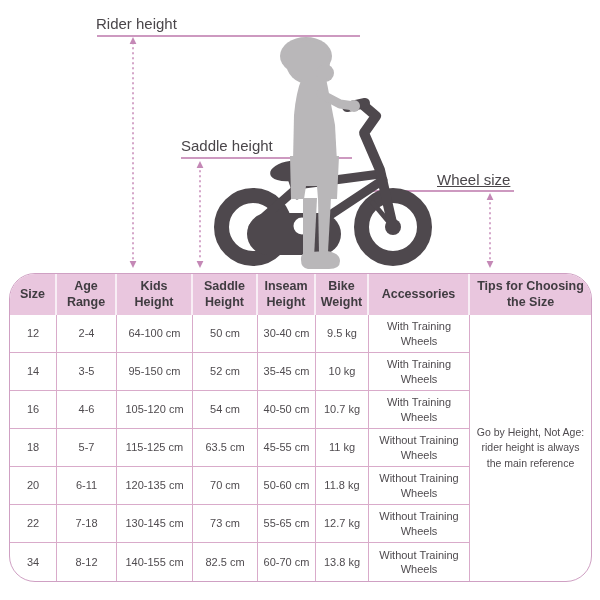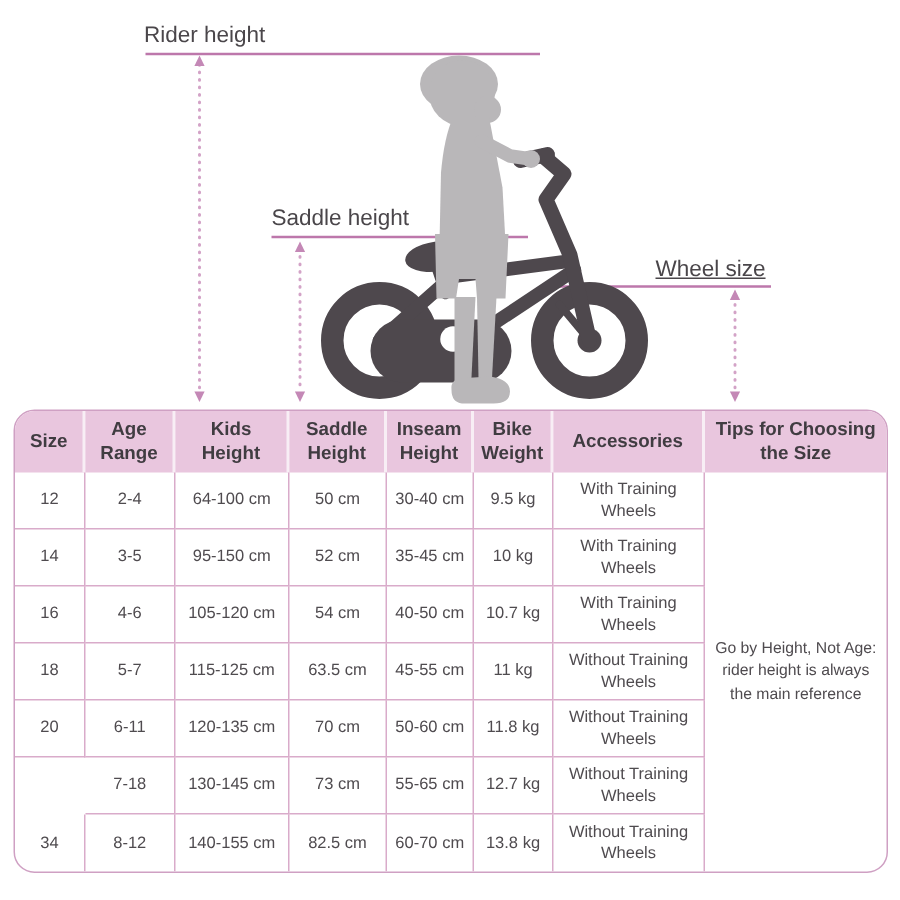--- a/index.html
+++ b/index.html
@@ -10,21 +10,21 @@
   #illus{position:absolute;left:0;top:0;width:600px;height:344px;}
   #illus svg{position:absolute;left:0;top:0;}
   .dim-label{position:absolute;font-size:15px;font-weight:500;color:#4a464a;white-space:nowrap;}
   #lbl-rider{left:96px;top:15px;}
   #lbl-saddle{left:181px;top:137px;}
   #lbl-wheel{left:437px;top:171px;text-decoration:underline;}
 
   
   #size-table{
     position:absolute;left:9px;top:273px;width:583px;height:309px;
-    box-sizing:border-box;border:1.6px solid #cfa0c3;border-radius:14px;overflow:hidden;
+    box-sizing:border-box;border:1.6px solid #cfa0c3;border-radius:26px;overflow:hidden;
     display:grid;
     grid-template-columns:47px 60px 76px 65px 58px 53px 101px 1fr;
     grid-template-rows:41px repeat(7,1fr);
     background:#fff;
   }
   .cell{display:flex;align-items:center;justify-content:center;text-align:center;
         box-sizing:border-box;padding:2px 3px;}
   .th{background:#e9c6de;border-right:2px solid #f8eef5;
       font-size:12.5px;font-weight:600;color:#403c41;line-height:1.25;}
   .th.last{border-right:none;}
@@ -149,20 +149,21 @@
     <div class="cell td r4 c7">Without Training Wheels</div>
 
     <div class="cell td r5 c1">20</div>
     <div class="cell td r5 c2">6-11</div>
     <div class="cell td r5 c3">120-135 cm</div>
     <div class="cell td r5 c4">70 cm</div>
     <div class="cell td r5 c5">50-60 cm</div>
     <div class="cell td r5 c6">11.8 kg</div>
     <div class="cell td r5 c7">Without Training Wheels</div>
 
+    <div class="cell td r6 c1">22</div>
     <div class="cell td r6 c2">7-18</div>
     <div class="cell td r6 c3">130-145 cm</div>
     <div class="cell td r6 c4">73 cm</div>
     <div class="cell td r6 c5">55-65 cm</div>
     <div class="cell td r6 c6">12.7 kg</div>
     <div class="cell td r6 c7">Without Training Wheels</div>
 
     <div class="cell td r7 c1">34</div>
     <div class="cell td r7 c2">8-12</div>
     <div class="cell td r7 c3">140-155 cm</div>

